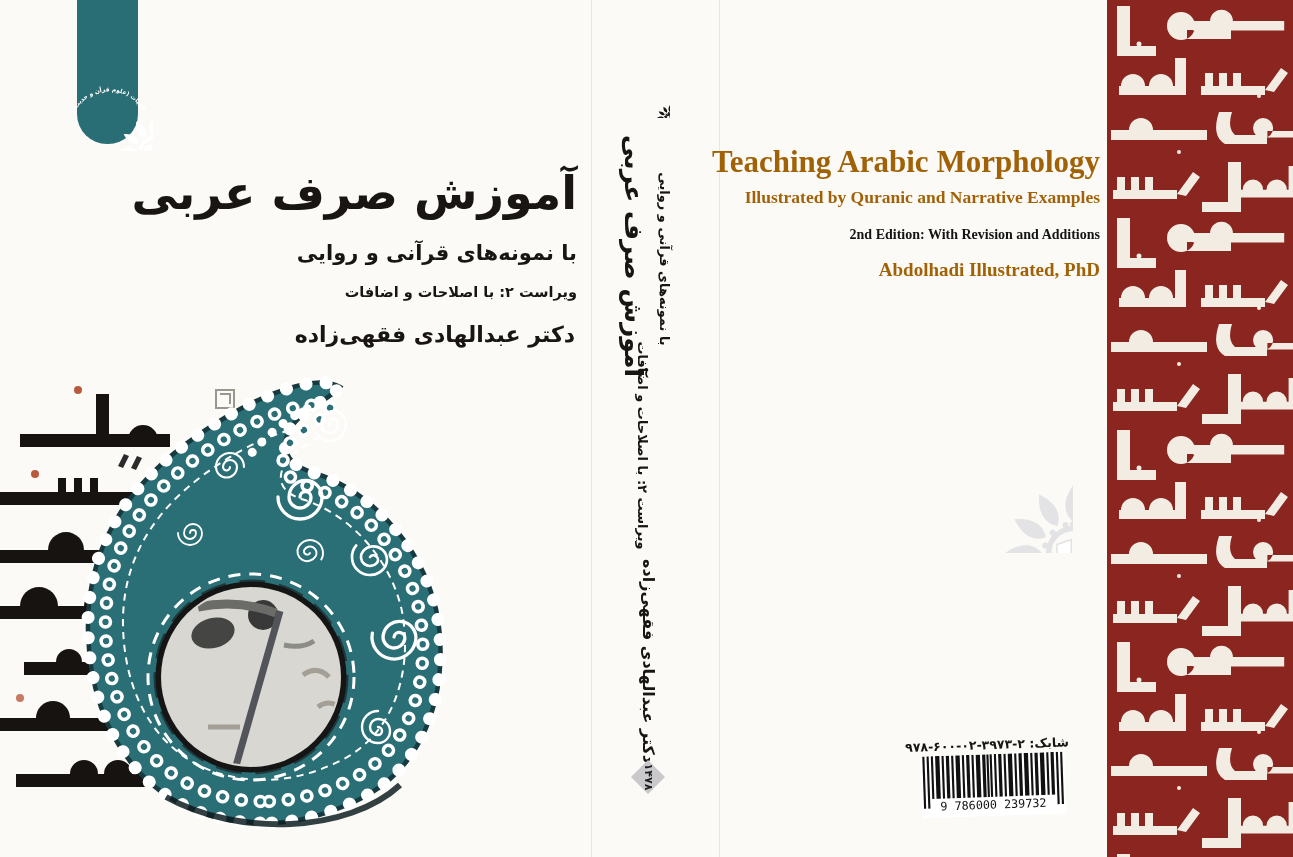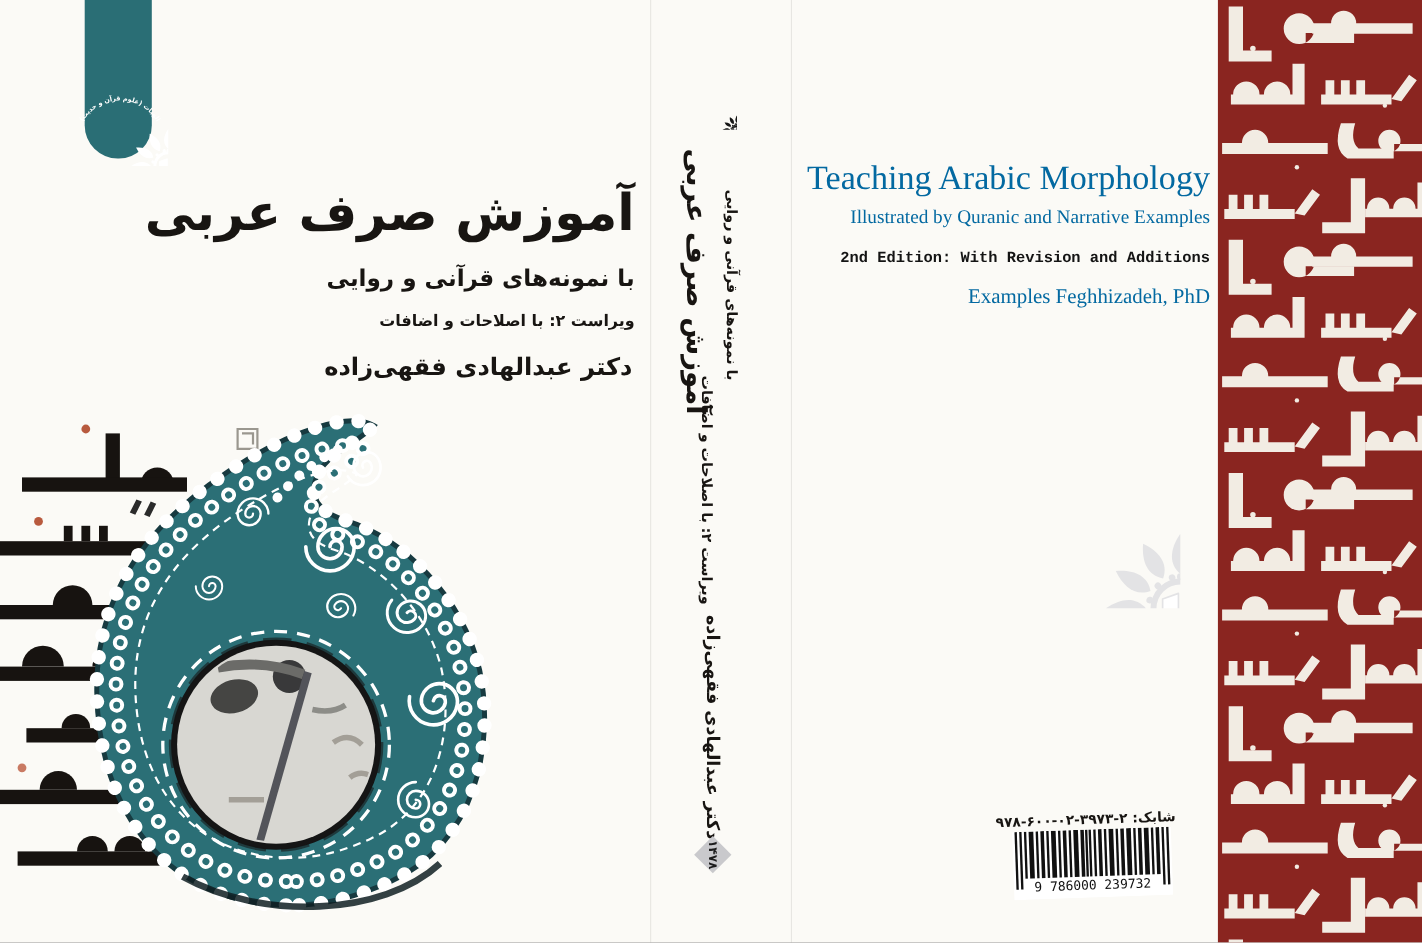--- a/index.html
+++ b/index.html
@@ -1,21 +1,21 @@
 <!DOCTYPE html>
 <html lang="fa"><head>
 <meta charset="utf-8">
 <style>
   html,body{margin:0;padding:0;background:#888;}
   .canvas{position:relative;width:1293px;height:857px;background:#fbfaf6;overflow:hidden;margin:0 auto;
           font-family:"DejaVu Sans",sans-serif;}
   .abs{position:absolute;}
   .fa{font-family:"DejaVu Sans",sans-serif;font-weight:bold;color:#181512;direction:rtl;white-space:nowrap;}
-  .ser{font-family:"Liberation Serif","DejaVu Serif",serif;font-weight:normal;color:#0369a1;white-space:nowrap;}
-  .sans{font-family:Liberation Mono, monospace;font-weight:bold;color:#141414;white-space:nowrap;}
+  .ser{font-family:"Liberation Serif","DejaVu Serif",serif;font-weight:bold;color:#a16207;white-space:nowrap;}
+  .sans{font-family:Liberation Serif, serif;font-weight:bold;color:#141414;white-space:nowrap;}
   .crease{width:1px;height:857px;background:rgba(60,55,45,.10);}
   .spinetext{transform:rotate(90deg);transform-origin:center;text-align:center;}
   .ribbon{left:77px;top:0;width:61px;height:144px;background:#2a6e75;border-radius:0 0 30px 30px;}
   .diamond{width:24px;height:24px;background:#c9c9cc;transform:rotate(45deg);}
   .barcodeblock{left:918px;top:737px;width:152px;transform:rotate(-2deg);}
   .isbnline{width:100%;text-align:center;font-size:12.5px;letter-spacing:.2px;}
 </style>
 </head>
 <body>
 
@@ -183,21 +183,21 @@
     <div class="abs fa spinetext" style="left:538px;top:651px;width:220px;height:20px;font-size:16px;">دکتر عبدالهادی فقهی‌زاده</div>
 
     <div class="abs diamond" style="left:636px;top:765px;"></div>
     <div class="abs fa spinetext" style="left:618px;top:770px;width:60px;height:14px;font-size:11px;letter-spacing:1px;color:#1c1c1c;">۱۴۷۸</div>
   </div>
 
   <div>
     <div class="abs ser" style="right:193px;top:144px;font-size:31px;">Teaching Arabic Morphology</div>
     <div class="abs ser" style="right:193px;top:187px;font-size:17.5px;margin-left:32px;">Illustrated by Quranic and Narrative Examples</div>
     <div class="abs sans" style="right:193px;top:227px;font-size:14px;">2nd Edition: With Revision and Additions</div>
-    <div class="abs ser" style="right:193px;top:259px;font-size:19px;">Examples Feghhizadeh, PhD</div>
+    <div class="abs ser" style="right:193px;top:259px;font-size:19px;">Abdolhadi Illustrated, PhD</div>
 
     <svg class="abs" style="left:897px;top:377px;--fg:#e3e3e5;--disc:transparent;--book:#ffffff" width="176" height="176" viewBox="-52 -52 104 104">
       <use href="#samt"></use>
     </svg>
 
     <div class="abs barcodeblock">
       <div class="isbnline fa" dir="rtl" style="font-size:12.5px;">
         <span>شابک:</span>
         <bdo dir="ltr">۹۷۸-۶۰۰-۰۲-۳۹۷۳-۲</bdo>
       </div>

